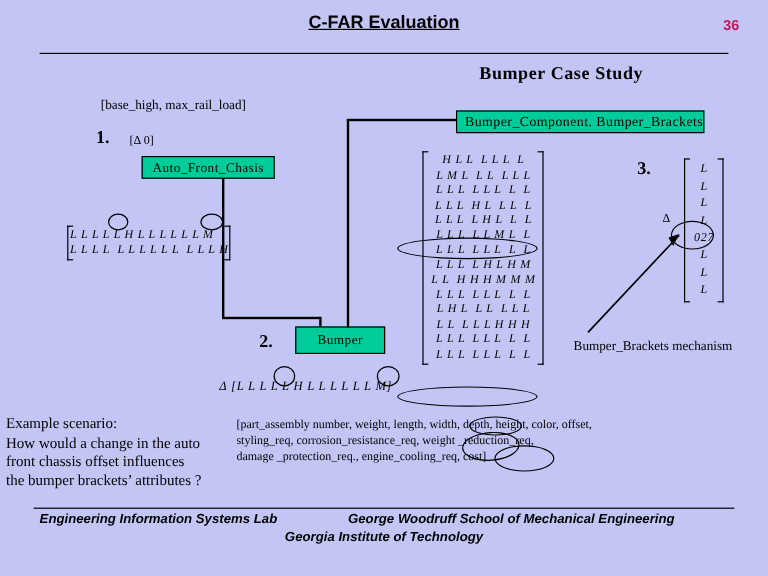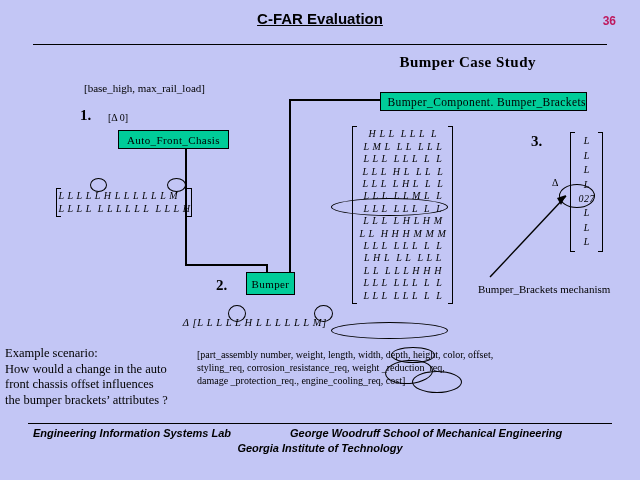--- a/index.html
+++ b/index.html
@@ -39,21 +39,21 @@
   #footer-right{left:290px;top:427px;}
   #footer-center{left:0;top:442px;width:640px;text-align:center;}
   
   .box{
     background:#00cc99;border:1.5px solid #000;
     font-family:"Liberation Serif",serif;font-size:11px;
     display:flex;align-items:center;justify-content:center;
     box-sizing:border-box;letter-spacing:.4px;
   }
   #box-auto-front-chasis{left:118px;top:130px;width:111px;height:19px;}
-  #box-bumper{left:246px;top:272px;width:49px;height:23px;}
+  #box-bumper{left:246px;top:272px;width:75px;height:23px;}
   #box-bumper-component{left:380px;top:92px;width:207px;height:19px;font-size:11.5px;justify-content:flex-end;}
   
   .ln{background:#000;position:absolute;}
   .lnv{width:1.5px;}
   .lnh{height:1.5px;}
   
   .plain{font-family:"Liberation Serif",serif;}
   #lbl-basehigh{left:60px;top:82px;font-size:11px;margin-left:24px;}
   #num-1{left:80px;top:107px;font-size:15px;font-weight:bold;}
   #lbl-delta0{left:108px;top:112px;font-size:10px;}

